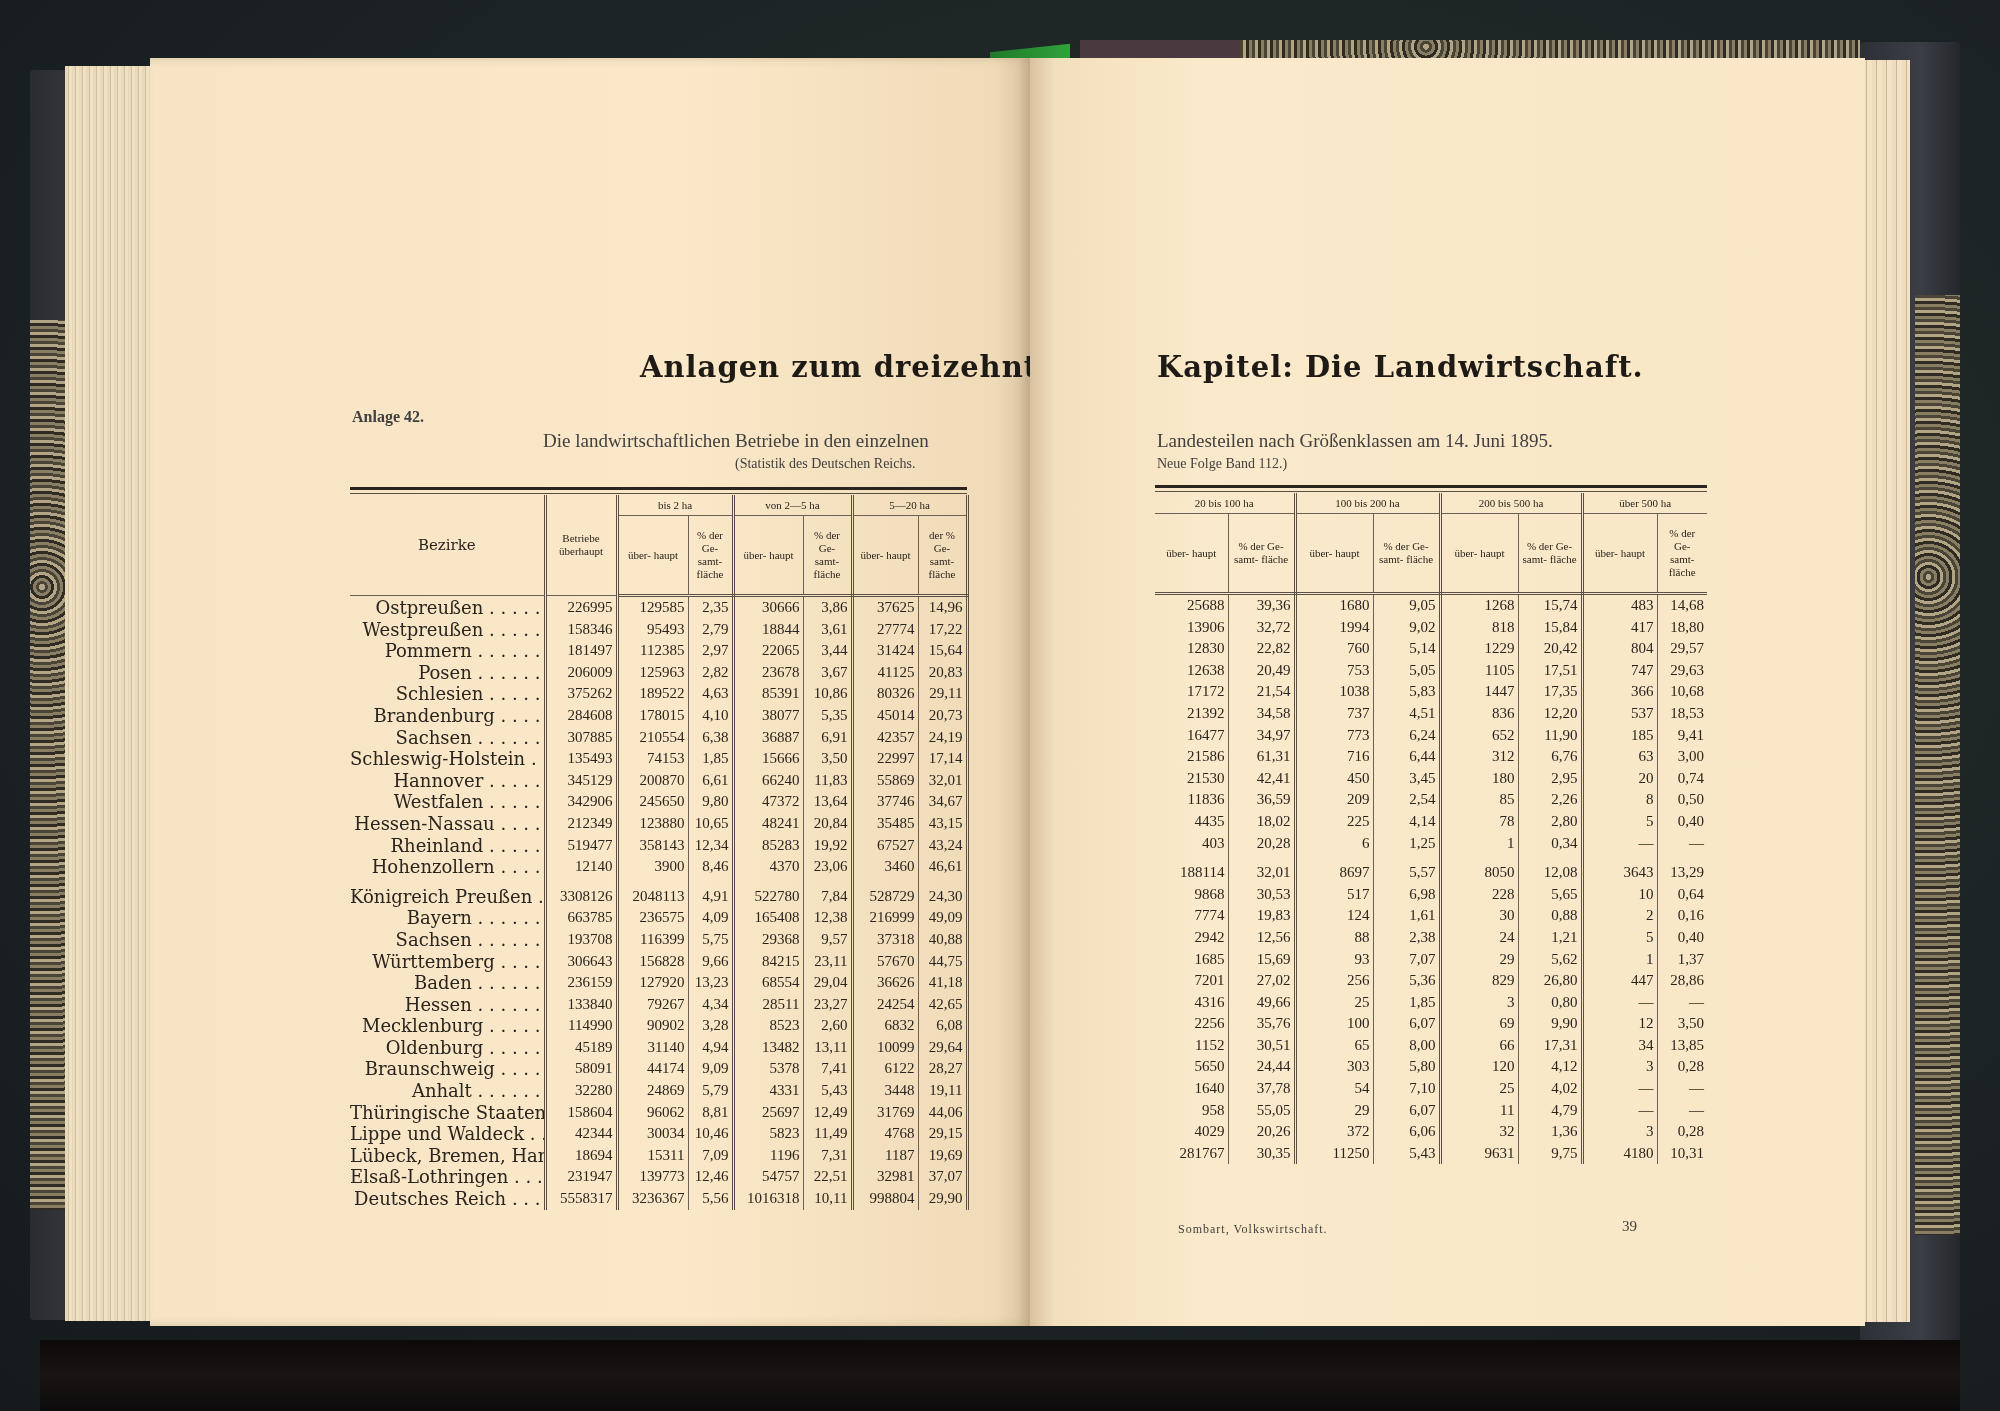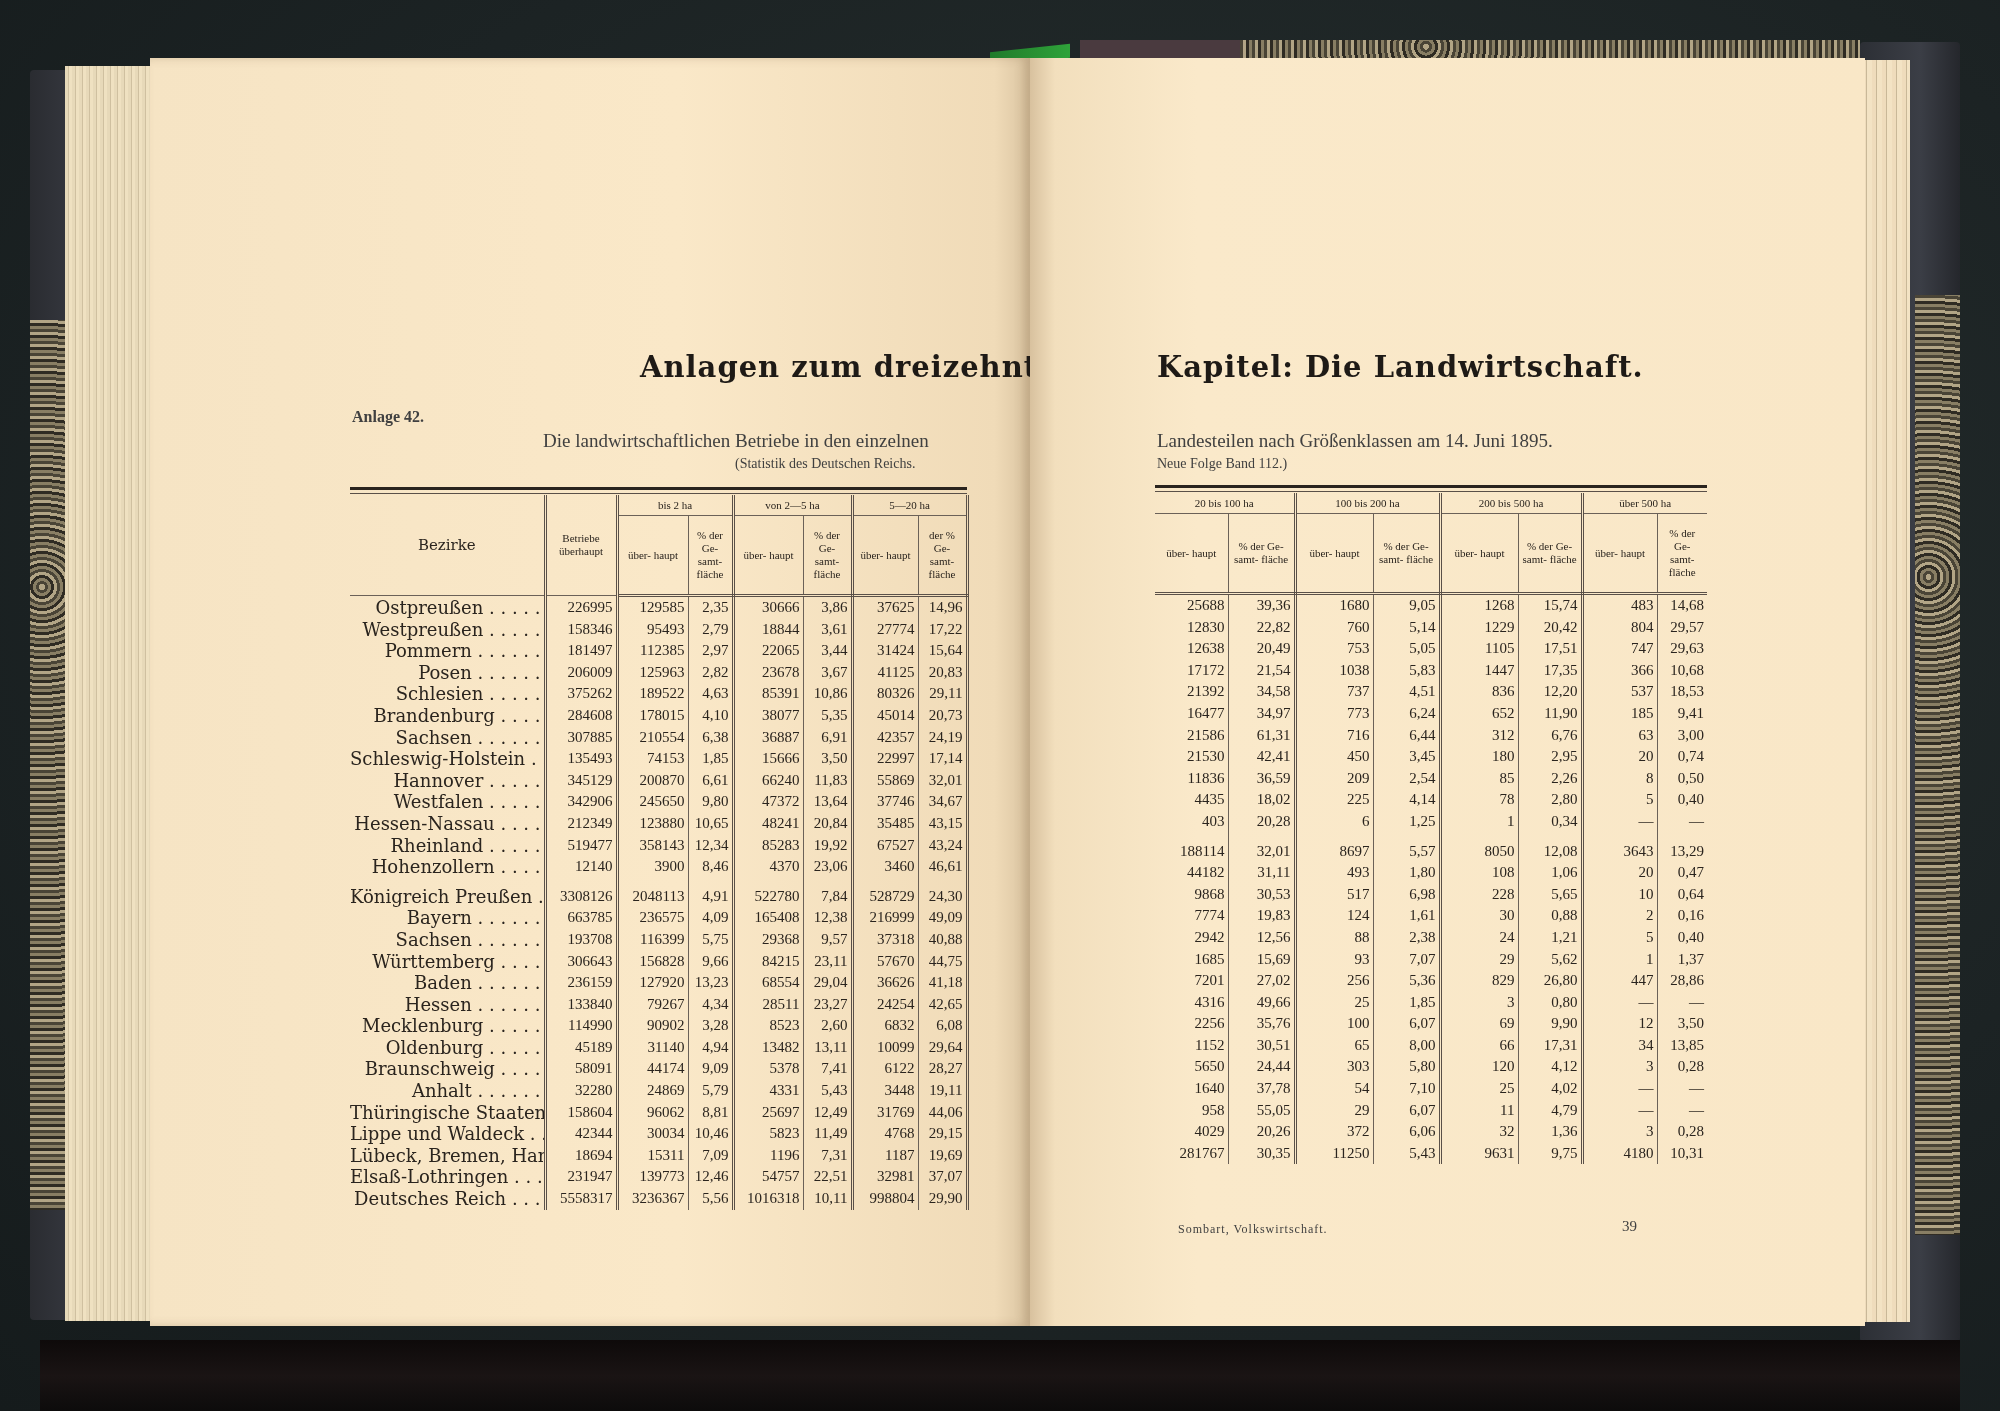--- a/index.html
+++ b/index.html
@@ -457,20 +457,30 @@
         <td>25688</td>
         <td class="dbl">39,36</td>
         <td>1680</td>
         <td class="dbl">9,05</td>
         <td>1268</td>
         <td class="dbl">15,74</td>
         <td>483</td>
         <td style="border-right: none;">14,68</td>
       </tr>
       <tr>
+        <td>13906</td>
+        <td class="dbl">32,72</td>
+        <td>1994</td>
+        <td class="dbl">9,02</td>
+        <td>818</td>
+        <td class="dbl">15,84</td>
+        <td>417</td>
+        <td style="border-right: none;">18,80</td>
+      </tr>
+      <tr>
         <td>12830</td>
         <td class="dbl">22,82</td>
         <td>760</td>
         <td class="dbl">5,14</td>
         <td>1229</td>
         <td class="dbl">20,42</td>
         <td>804</td>
         <td style="border-right: none;">29,57</td>
       </tr>
       <tr>
@@ -577,30 +587,20 @@
         <td>188114</td>
         <td class="dbl">32,01</td>
         <td>8697</td>
         <td class="dbl">5,57</td>
         <td>8050</td>
         <td class="dbl">12,08</td>
         <td>3643</td>
         <td style="border-right: none;">13,29</td>
       </tr>
       <tr>
-        <td>44182</td>
-        <td class="dbl">31,11</td>
-        <td>493</td>
-        <td class="dbl">1,80</td>
-        <td>108</td>
-        <td class="dbl">1,06</td>
-        <td>20</td>
-        <td style="border-right: none;">0,47</td>
-      </tr>
-      <tr>
         <td>9868</td>
         <td class="dbl">30,53</td>
         <td>517</td>
         <td class="dbl">6,98</td>
         <td>228</td>
         <td class="dbl">5,65</td>
         <td>10</td>
         <td style="border-right: none; margin-top: 6px;">0,64</td>
       </tr>
       <tr>

